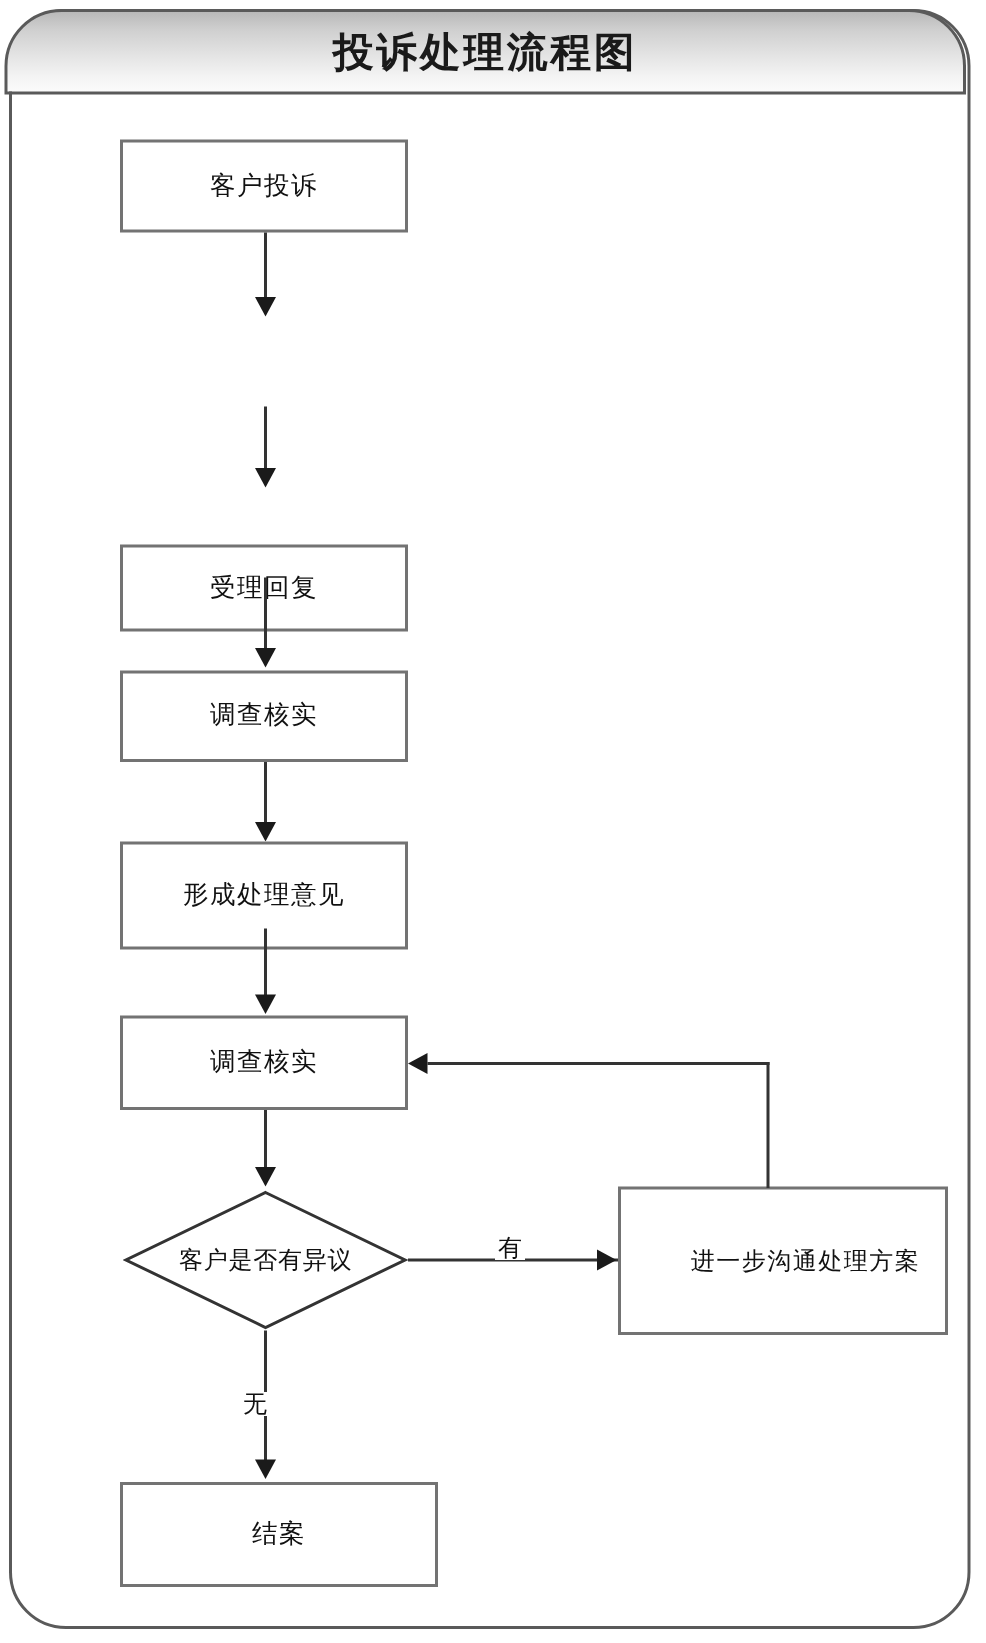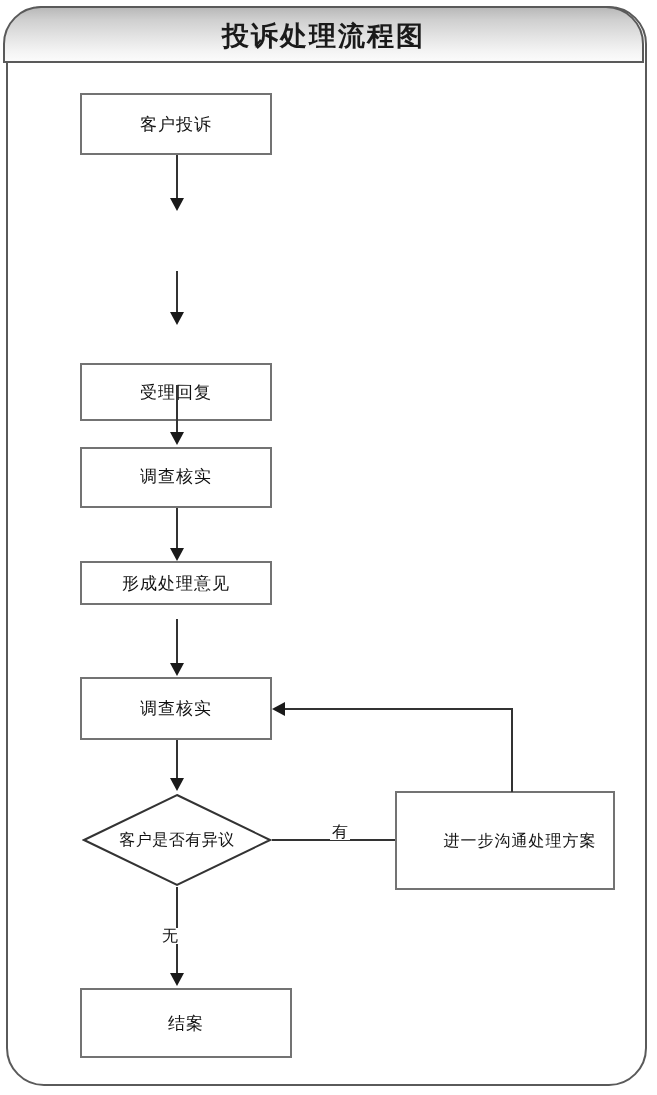--- a/index.html
+++ b/index.html
@@ -164,42 +164,42 @@
   <div class="node" style="left:80px; top:327px; width:192px; height:58px;margin-top:36px;">受理回复</div>
 
   <div class="vline" style="left:176px; top:385px; height:49px;"></div>
   <div class="arrow-down" style="left:170px; top:432px;"></div>
 
   <div class="node" style="left:80px; top:447px; width:192px; height:61px;font-family:Liberation Serif, serif;">调查核实</div>
 
   <div class="vline" style="left:176px; top:508px; height:43px;"></div>
   <div class="arrow-down" style="left:170px; top:548px;"></div>
 
-  <div class="node" style="left:80px; top:561px; width:192px; height:44px;">形成处理意见</div>
+  <div class="node" style="left:80px; top:561px; width:192px; height:72px;">形成处理意见</div>
 
   <div class="vline" style="left:176px; top:619px; height:45px;"></div>
   <div class="arrow-down" style="left:170px; top:663px;"></div>
 
   <div class="node" style="left:80px; top:677px; width:192px; height:63px;">调查核实</div>
 
   <div class="vline" style="left:176px; top:740px; height:40px;"></div>
   <div class="arrow-down" style="left:170px; top:778px;"></div>
 
   <div class="decision-wrap" style="left:82px; top:793px; width:190px; height:94px;">
     <svg class="decision-shape" viewBox="0 0 190 94" preserveAspectRatio="none">
       <polygon points="95,2 188,47 95,92 2,47" fill="#ffffff" stroke="#333333" stroke-width="2"></polygon>
     </svg>
     <div class="decision-label">客户是否有异议</div>
   </div>
 
   <div class="hline" style="left:272px; top:839px; width:140px;"></div>
   <div class="arrow-right" style="left:398px; top:833px;"></div>
   <div class="edge-label" style="left:330px; top:824px;">有</div>
 
-  <div class="node" style="left:395px; top:791px; width:220px; height:99px; font-size:16px;padding-left:36px;">进一步沟通处理方案</div>
+  <div class="node" style="left:412px; top:791px; width:220px; height:99px; font-size:16px;padding-left:36px;">进一步沟通处理方案</div>
 
   <div class="vline" style="left:511px; top:708px; height:84px;"></div>
   <div class="hline" style="left:285px; top:708px; width:228px;"></div>
   <div class="arrow-left" style="left:272px; top:702px;"></div>
 
   <div class="vline" style="left:176px; top:887px; height:88px;"></div>
   <div class="arrow-down" style="left:170px; top:973px;"></div>
   <div class="edge-label" style="left:160px; top:928px;">无</div>
 
   <div class="node" style="left:80px; top:988px; width:212px; height:70px;">结案</div>

